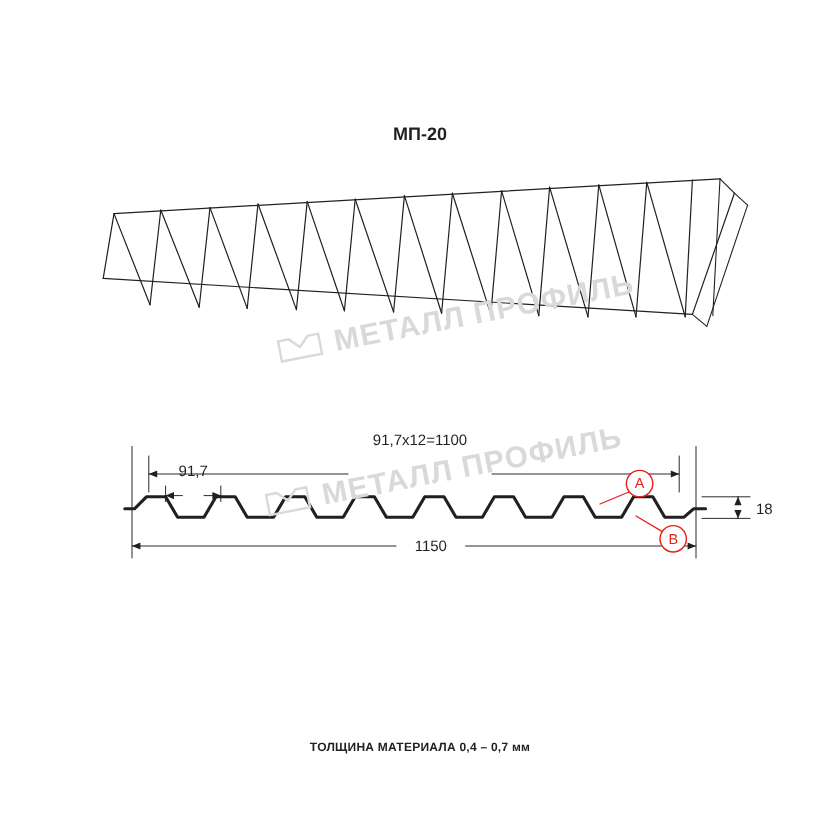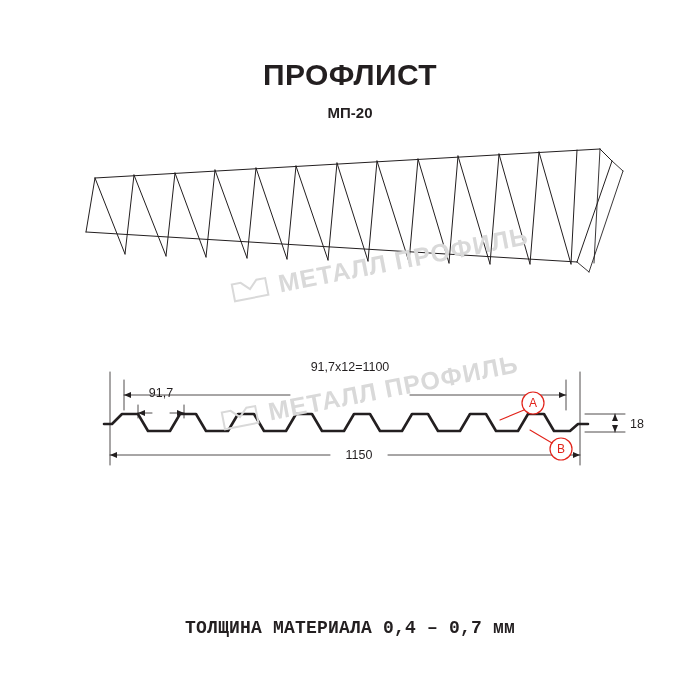--- a/index.html
+++ b/index.html
@@ -38,24 +38,23 @@
     text-align: center;
     font-size: 15px;
     font-weight: bold;
   }
   .footer-note {
     position: absolute;
     top: 618px;
     left: 0;
     width: 700px;
     text-align: center;
-    font-size: 18px;
+    font-size: 10px;
     font-weight: bold;
     letter-spacing: 0.2px;
-    font-family: Liberation Mono, monospace;
   }
   svg.artwork {
     position: absolute;
     top: 0;
     left: 0;
   }
   .wm {
     position: absolute;
     font-family: "Liberation Sans", sans-serif;
     font-weight: bold;
@@ -82,21 +81,20 @@
     font-family: "Liberation Sans", sans-serif;
     font-size: 12px;
     fill: #e2231a;
   }
 </style>
 </head>
 <body>
 
 <div class="page">
 
-  <div class="title">ПРОФЛИСТ</div>
   <div class="subtitle">МП-20</div>
 
   <svg class="artwork" width="700" height="700" viewBox="0 0 700 700">
     <g fill="none" stroke="#231f20" stroke-width="1" stroke-linejoin="round" stroke-linecap="round">
 
       <g>
 
         <path d="M95 178 L600 149"></path>
         <path d="M600 149 L612 161"></path>
         <path d="M95 178 L86 232"></path>

